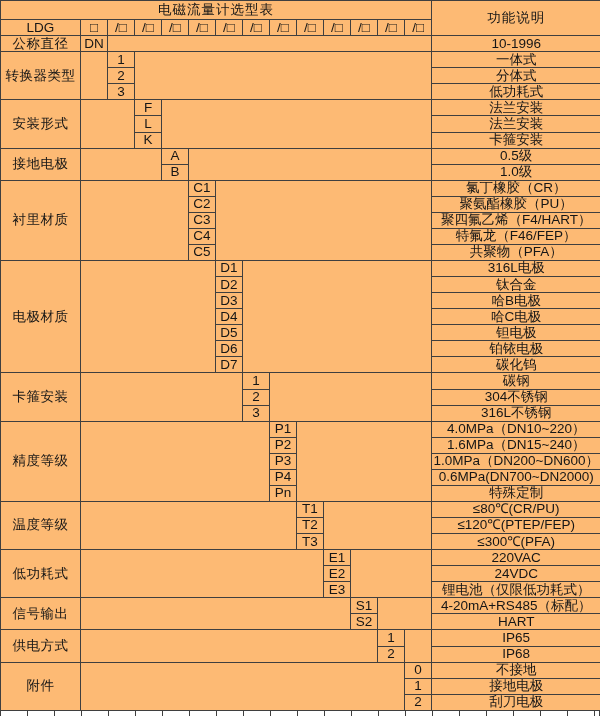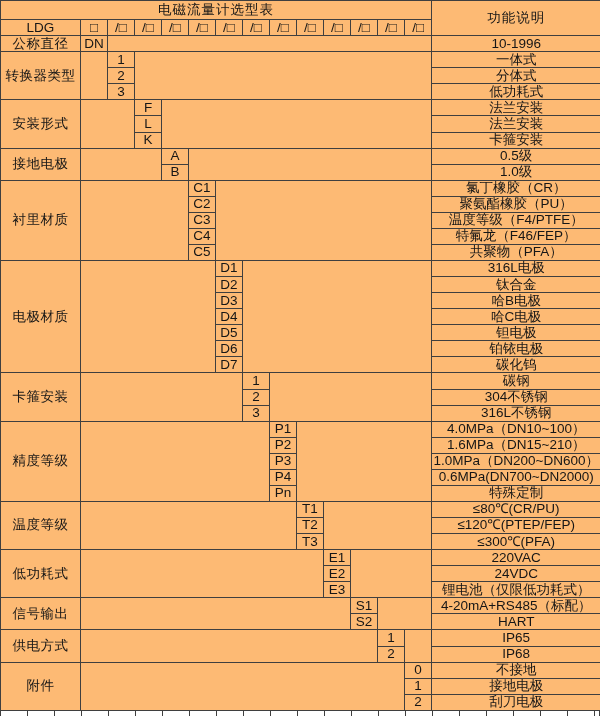--- a/index.html
+++ b/index.html
@@ -131,21 +131,21 @@
           <td class="code">C1</td>
           <td rowspan="5" colspan="8"></td>
           <td class="desc">氯丁橡胶（CR）</td>
         </tr>
         <tr>
           <td class="code">C2</td>
           <td class="desc">聚氨酯橡胶（PU）</td>
         </tr>
         <tr>
           <td class="code">C3</td>
-          <td class="desc">温度等级（F4/PTFE）</td>
+          <td class="desc">聚四氟乙烯（F4/HART）</td>
         </tr>
         <tr>
           <td class="code">C4</td>
           <td class="desc">特氟龙（F46/FEP）</td>
         </tr>
         <tr>
           <td class="code">C5</td>
           <td class="desc">共聚物（PFA）</td>
         </tr>
         <tr>
@@ -192,25 +192,25 @@
         </tr>
         <tr>
           <td class="code">3</td>
           <td class="desc">316L不锈钢</td>
         </tr>
         <tr>
           <th class="lbl" rowspan="5">精度等级</th>
           <td rowspan="5" colspan="7"></td>
           <td class="code">P1</td>
           <td rowspan="5" colspan="5"></td>
-          <td class="desc left">4.0MPa（DN10~100）</td>
+          <td class="desc left">4.0MPa（DN10~220）</td>
         </tr>
         <tr>
           <td class="code">P2</td>
-          <td class="desc left">1.6MPa（DN15~210）</td>
+          <td class="desc left">1.6MPa（DN15~240）</td>
         </tr>
         <tr>
           <td class="code">P3</td>
           <td class="desc left">1.0MPa（DN200~DN600）</td>
         </tr>
         <tr>
           <td class="code">P4</td>
           <td class="desc left">0.6MPa(DN700~DN2000)</td>
         </tr>
         <tr>

